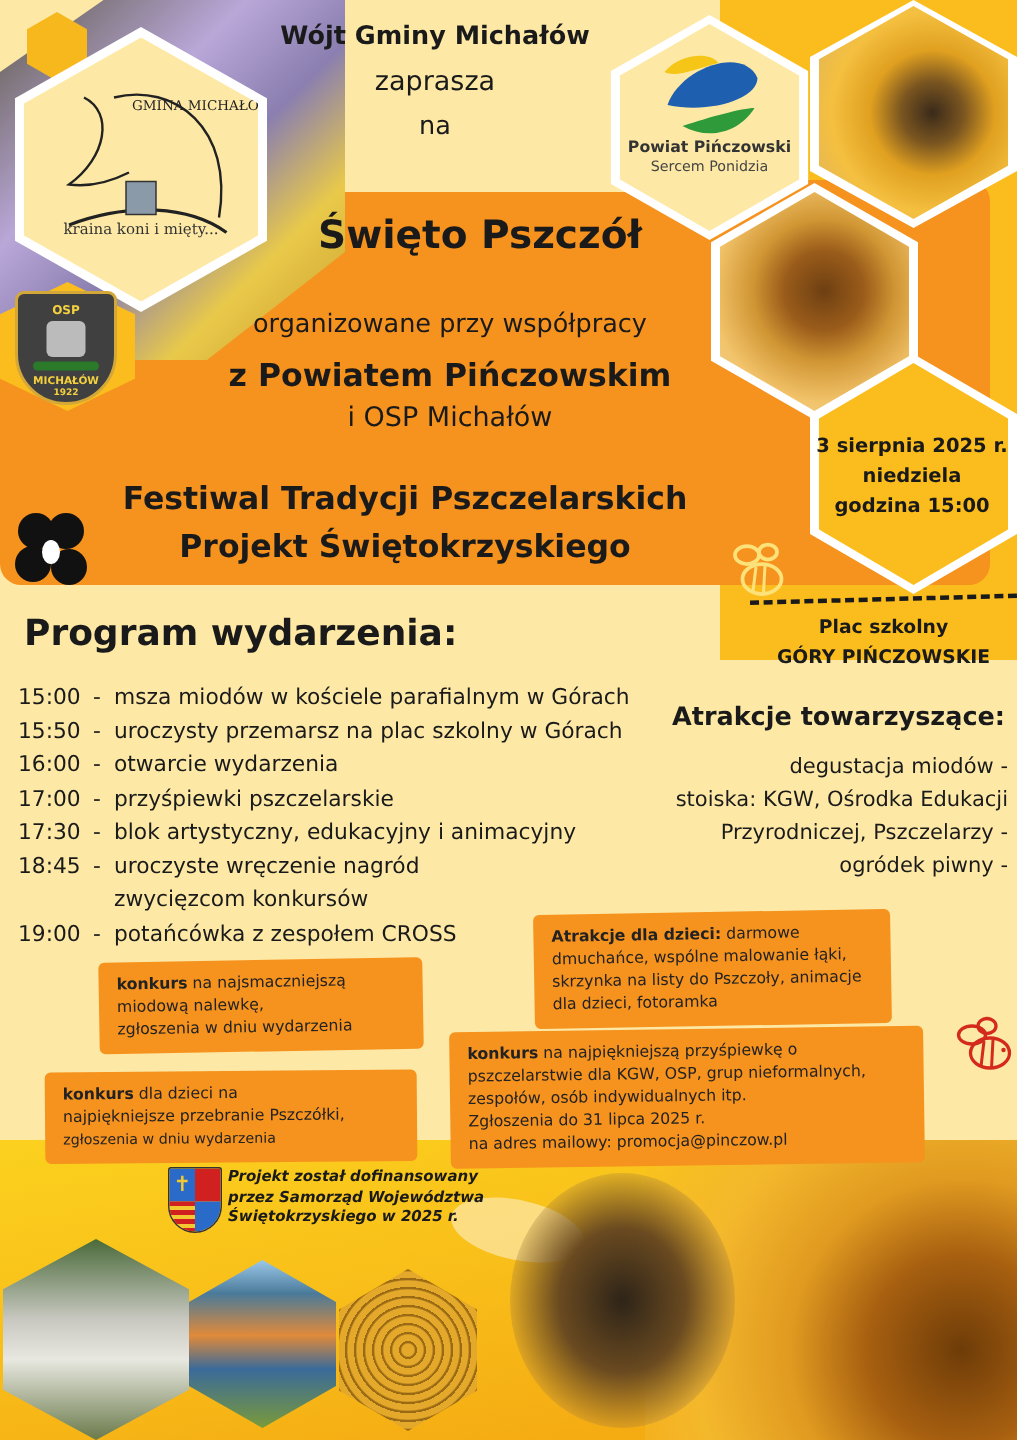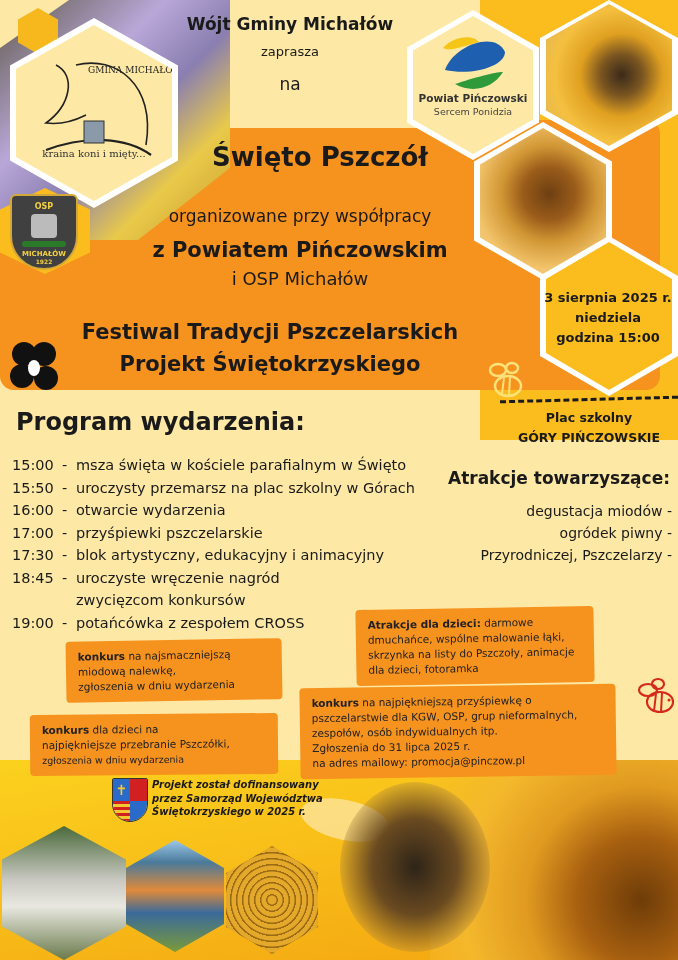--- a/index.html
+++ b/index.html
@@ -41,21 +41,21 @@
 
   
   .gold-column {
     left: 480px; top: 0; width: 198px; height: 440px;
     background: #fbbd1e;
   }
 
   .text-center { text-align: center; }
 
   .wojt { left: 160px; top: 14px; width: 260px; font-size: 17px; font-weight: bold; }
-  .zaprasza { left: 160px; top: 44px; width: 260px; font-size: 13px; }
+  .zaprasza { left: 160px; top: 44px; width: 260px; font-size: 18px; }
   .na { left: 160px; top: 74px; width: 260px; font-size: 17px; }
 
   .swieto { left: 180px; top: 142px; width: 280px; font-size: 26px; font-weight: bold; }
   .org1 { left: 110px; top: 206px; width: 380px; font-size: 17px; }
   .org2 { left: 110px; top: 238px; width: 380px; font-size: 21px; font-weight: bold; }
   .org3 { left: 110px; top: 268px; width: 380px; font-size: 18px; font-weight: normal; }
   .fest1 { left: 50px; top: 320px; width: 440px; font-size: 21px; font-weight: bold; }
   .fest2 { left: 50px; top: 352px; width: 440px; font-size: 21px; font-weight: bold; }
 
   
@@ -230,21 +230,21 @@
 <div class="abs plac text-center">
   <div>Plac szkolny</div>
   <div>GÓRY PIŃCZOWSKIE</div>
 </div>
 
 <div class="abs program-title">Program wydarzenia:</div>
 <div class="abs program-list">
   <div class="program-row">
     <span class="program-time">15:00</span>
     <span class="program-sep">-</span>
-    <span class="program-desc">msza święta w kościele parafialnym w Święto</span>
+    <span class="program-desc">msza miodów w kościele parafialnym w Górach</span>
   </div>
   <div class="program-row">
     <span class="program-time">15:50</span>
     <span class="program-sep">-</span>
     <span class="program-desc">uroczysty przemarsz na plac szkolny w Górach</span>
   </div>
   <div class="program-row">
     <span class="program-time">16:00</span>
     <span class="program-sep">-</span>
     <span class="program-desc">otwarcie wydarzenia</span>
@@ -267,22 +267,23 @@
   <div class="program-row">
     <span class="program-time">19:00</span>
     <span class="program-sep">-</span>
     <span class="program-desc">potańcówka z zespołem CROSS</span>
   </div>
 </div>
 
 <div class="abs atr-title">Atrakcje towarzyszące:</div>
 <div class="abs atr-list">
   <div>degustacja miodów -</div>
+  <div>stoiska: KGW, Ośrodka Edukacji</div>
+  <div>Przyrodniczej, Pszczelarzy -</div>
   <div>ogródek piwny -</div>
-  <div>Przyrodniczej, Pszczelarzy -</div>
 </div>
 
 <div class="abs bottom-yellow"></div>
 <div class="abs sunflower"></div>
 <div class="abs bee-wing"></div>
 <div class="abs big-bee"></div>
 <div class="hex photo-hex-1"></div>
 <div class="hex photo-hex-2"></div>
 <div class="hex photo-hex-3"></div>
 

